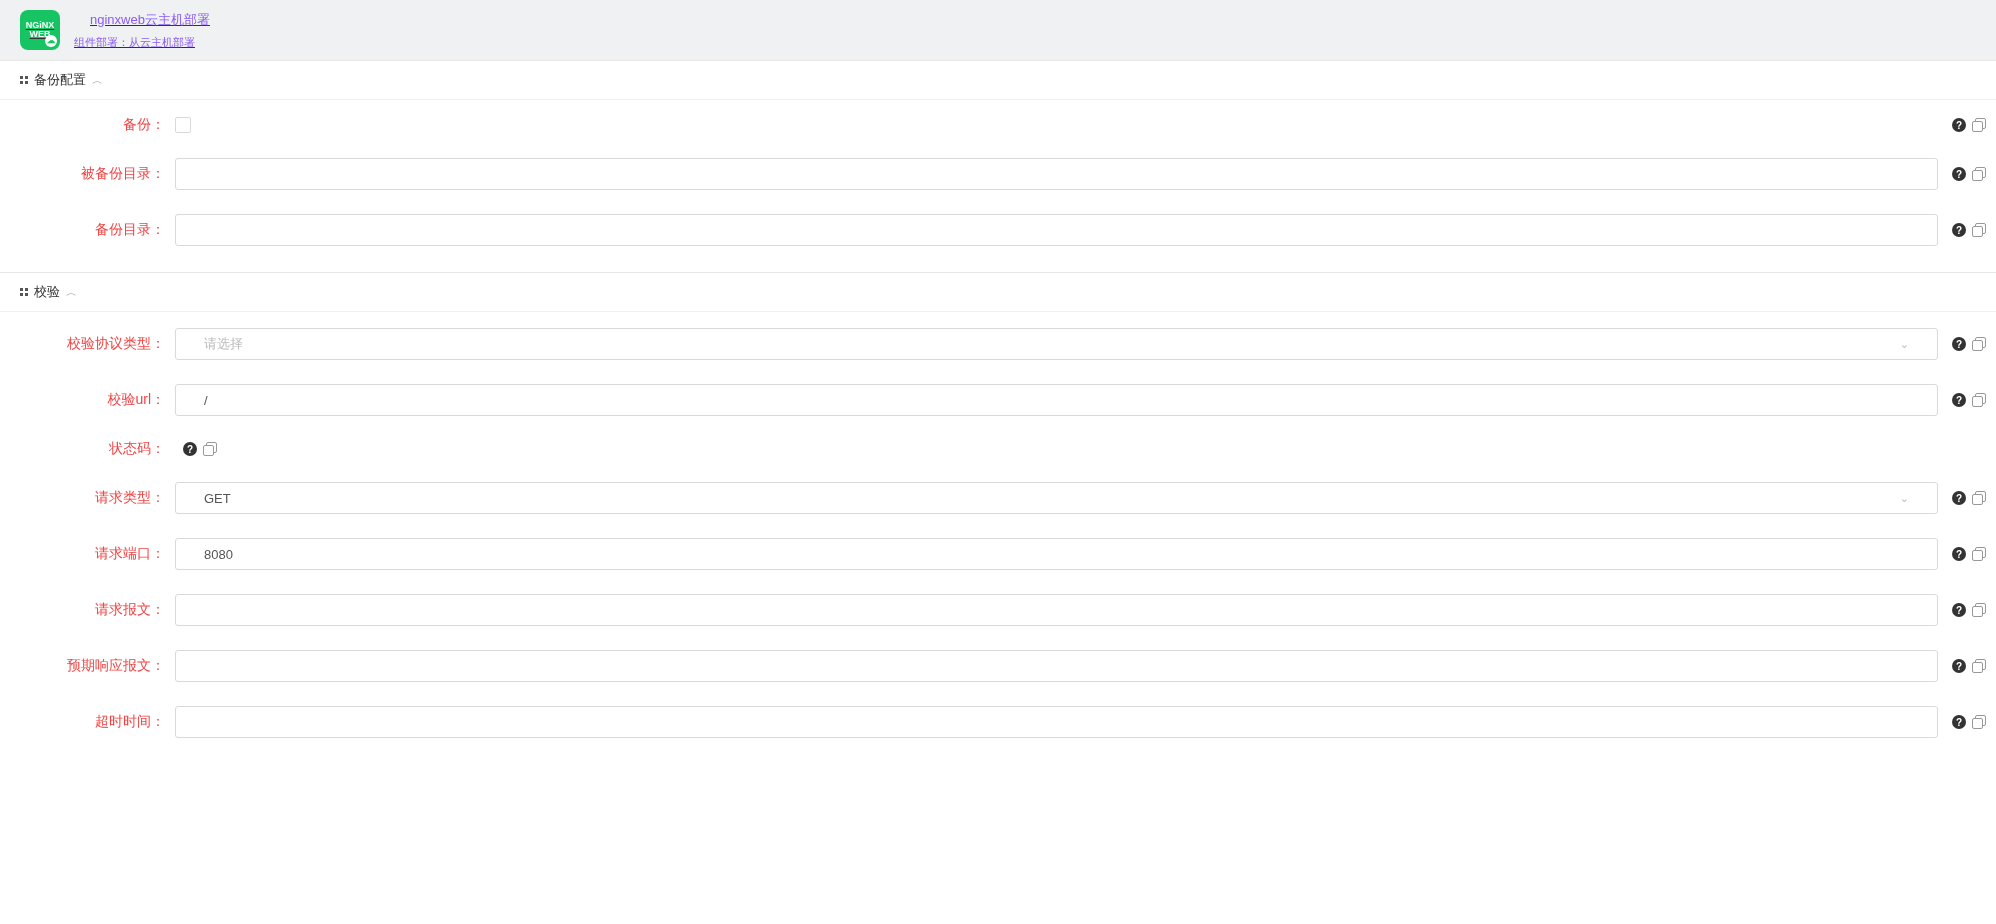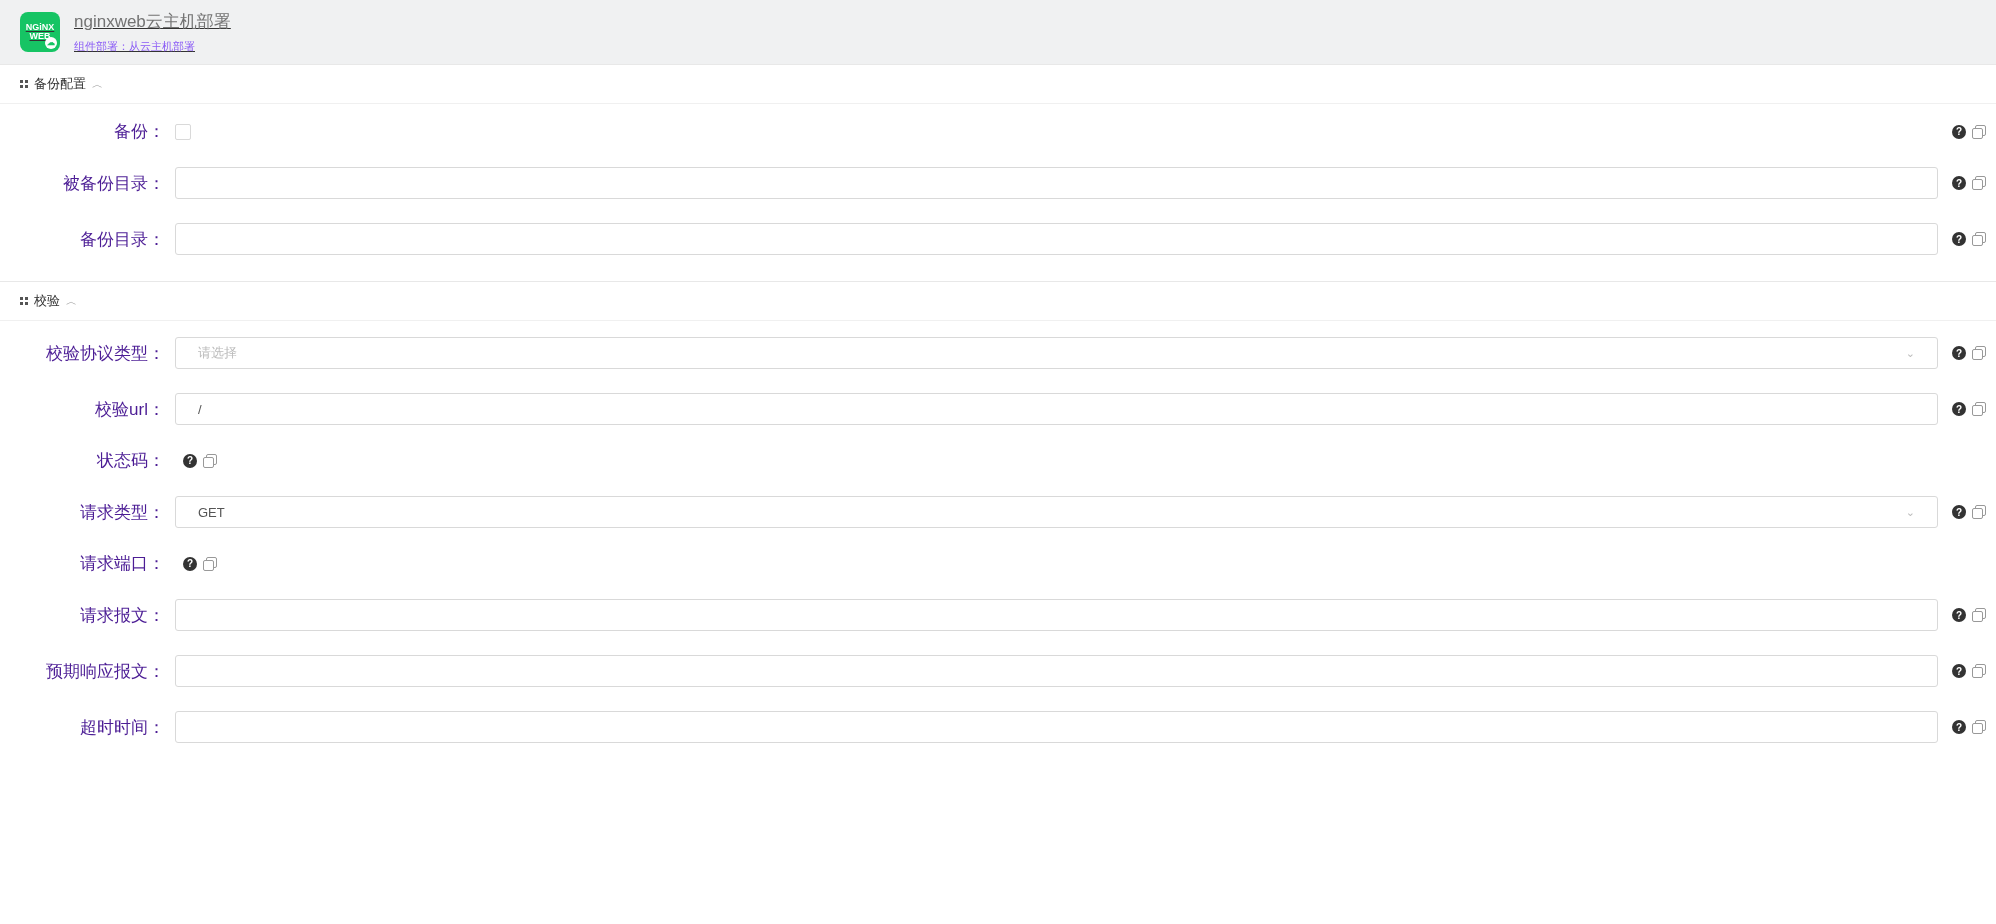--- a/index.html
+++ b/index.html
@@ -49,23 +49,24 @@
       justify-content: center;
       color: #16c464;
       font-size: 8px;
     }
     .header-text {
       display: flex;
       flex-direction: column;
       gap: 6px;
     }
     .header-title {
-      font-size: 17px;
-      color: #737373;
+      font-size: 13px;
+      color: #8b5cf6;
       font-weight: normal;
+      margin-left: 16px;
     }
     .header-subtitle {
       font-size: 11px;
       color: #8b5cf6;
     }
     .section {
       border-top: 1px solid #e8e8e8;
     }
     .section-header {
       display: flex;
@@ -104,36 +105,36 @@
     }
     .form-row {
       display: flex;
       align-items: center;
       padding: 12px 10px;
     }
     .form-label {
       width: 165px;
       text-align: right;
       padding-right: 10px;
-      color: #4c1d95;
-      font-size: 17px;
+      color: #ef4444;
+      font-size: 14px;
       flex-shrink: 0;
     }
     .form-control-wrap {
       flex: 1;
       display: flex;
       align-items: center;
       padding-right: 6px;
     }
     .form-input, .form-select {
       flex: 1;
       height: 32px;
       border: 1px solid #d9d9d9;
       border-radius: 3px;
-      padding: 0 22px;
+      padding: 0 28px;
       font-size: 13px;
       color: #555;
       background: #fff;
       outline: none;
     }
     .form-input::placeholder {
       color: #bbb;
     }
     .form-select {
       display: flex;
@@ -333,20 +334,23 @@
         </div>
       </div>
       <div class="form-actions">
         <span class="help-icon">?</span>
         <span class="copy-icon"></span>
       </div>
     </div>
 
     <div class="form-row">
       <div class="form-label">请求端口：</div>
+      <div class="form-control-wrap">
+        <input class="form-input" value="8080" style="">
+      </div>
       <div class="form-actions">
         <span class="help-icon">?</span>
         <span class="copy-icon"></span>
       </div>
     </div>
 
     <div class="form-row">
       <div class="form-label">请求报文：</div>
       <div class="form-control-wrap">
         <input class="form-input" value="" style="">

